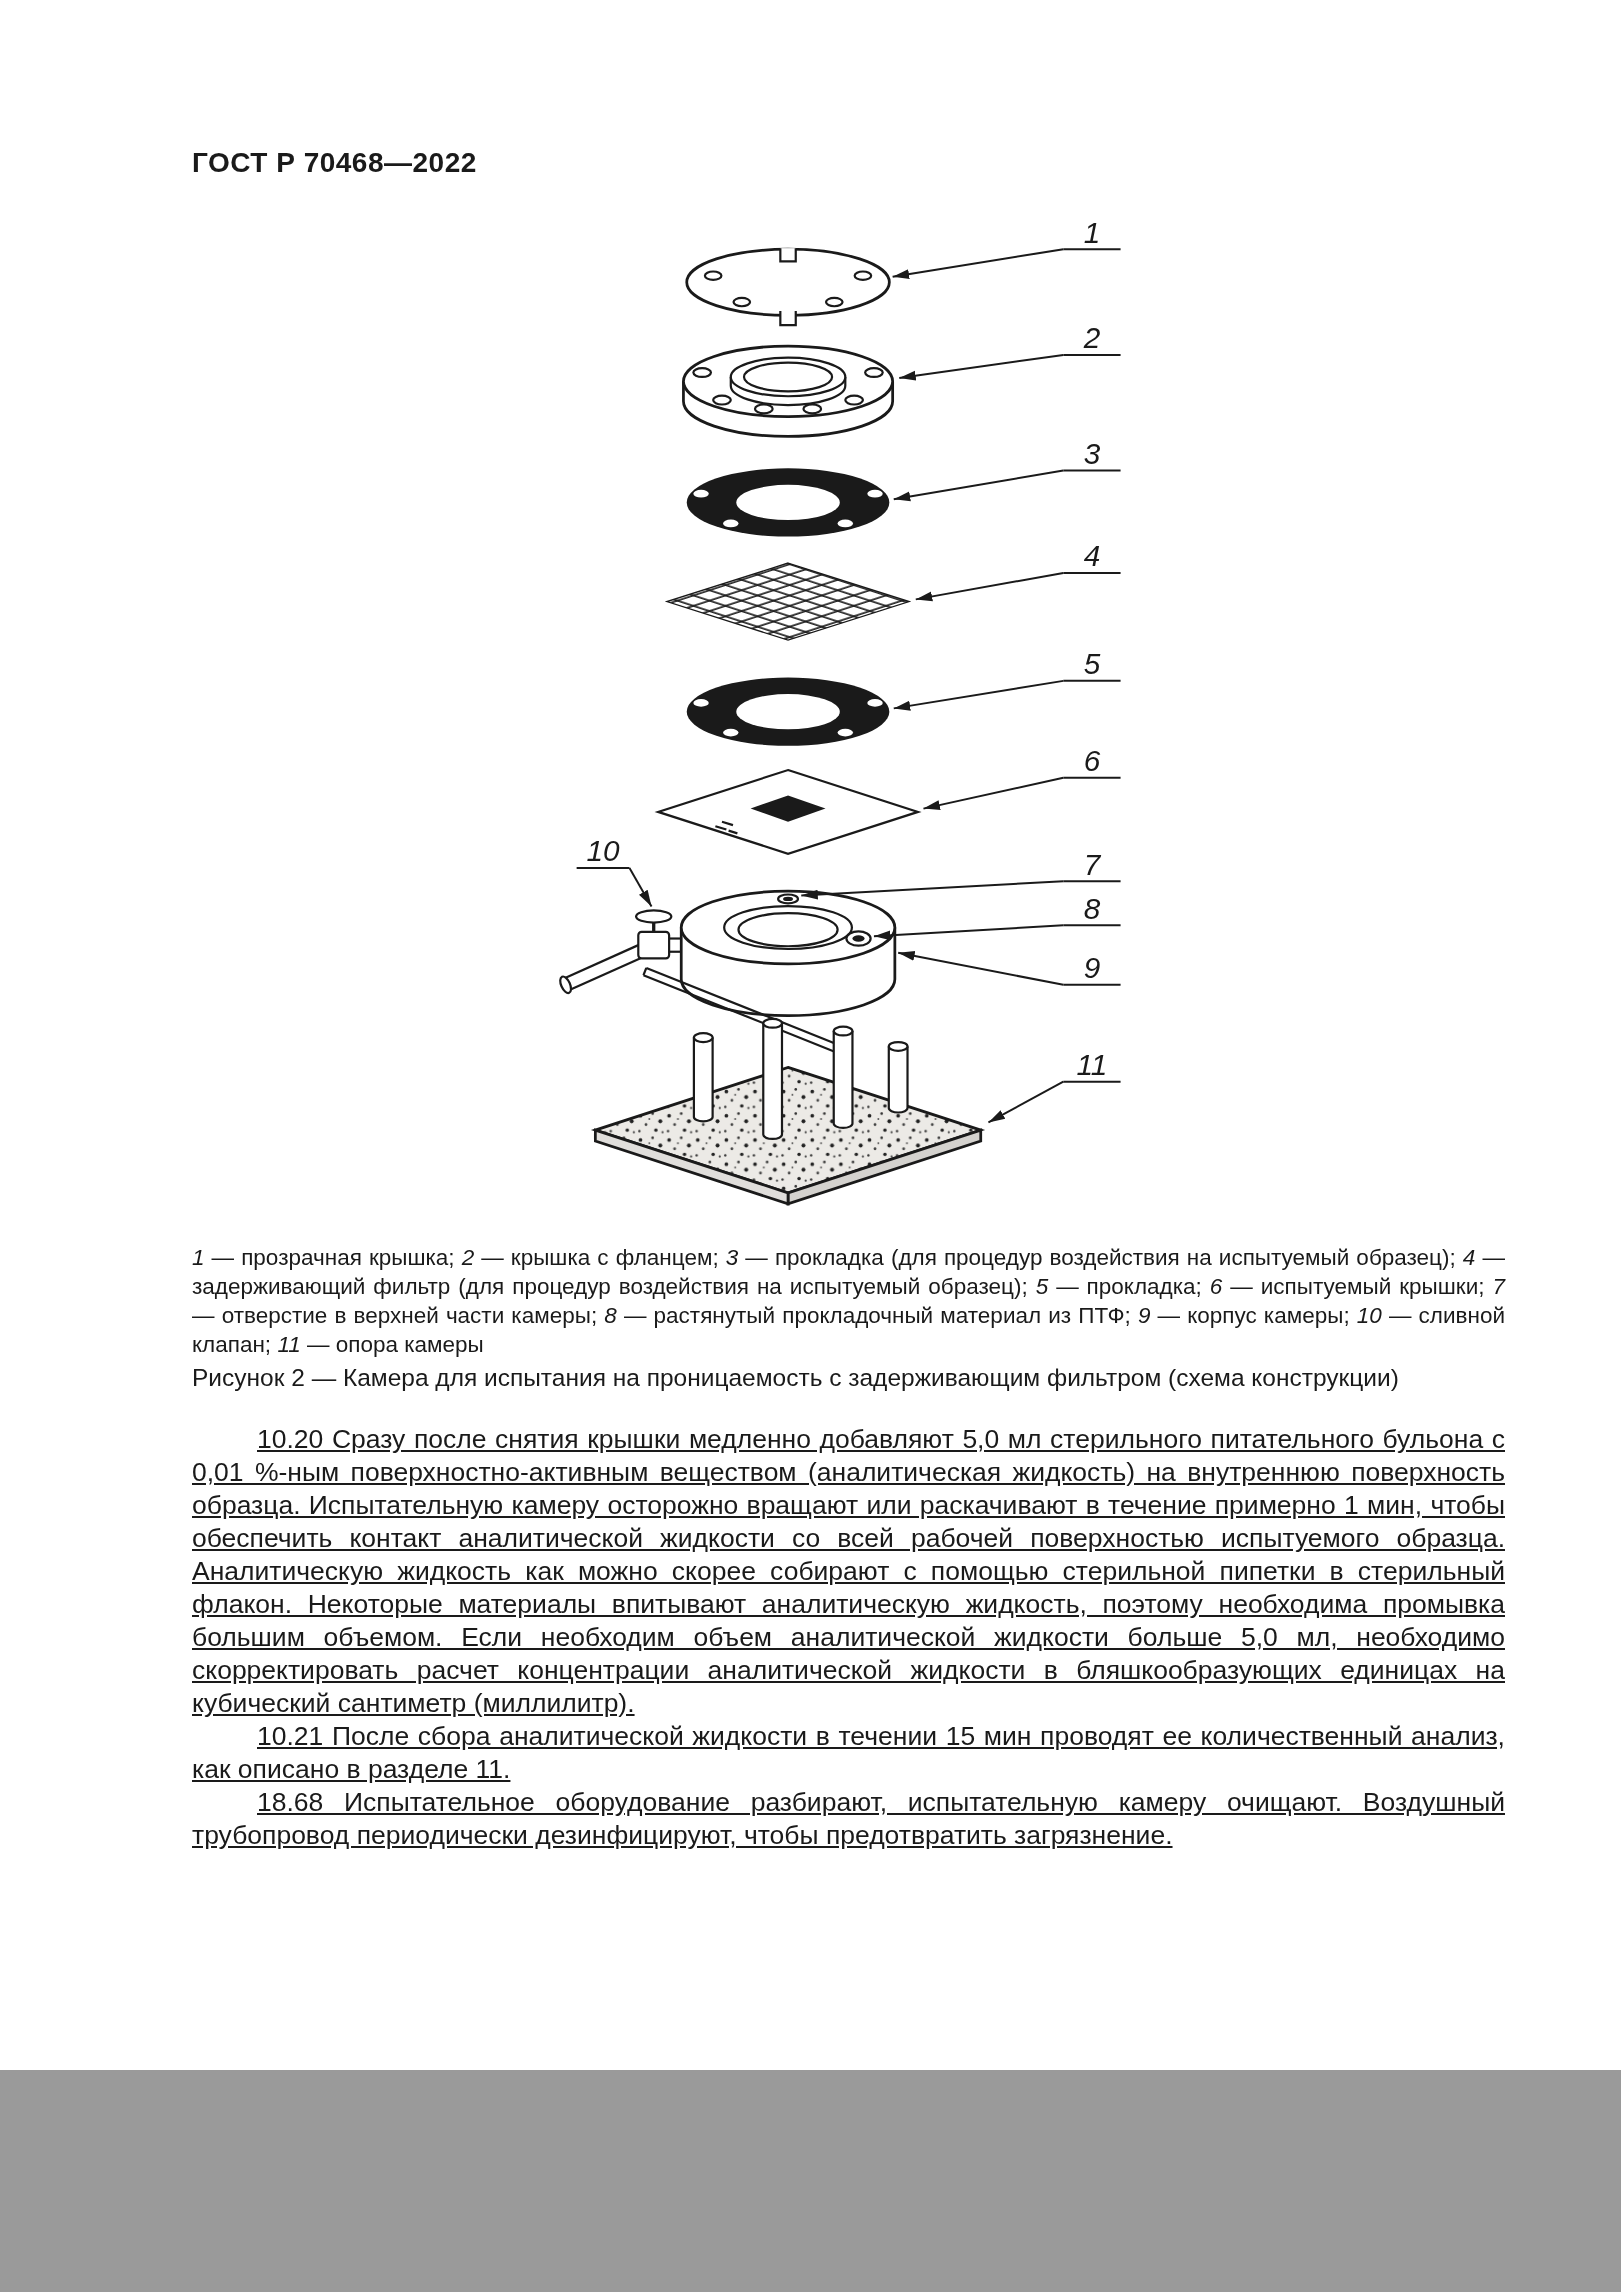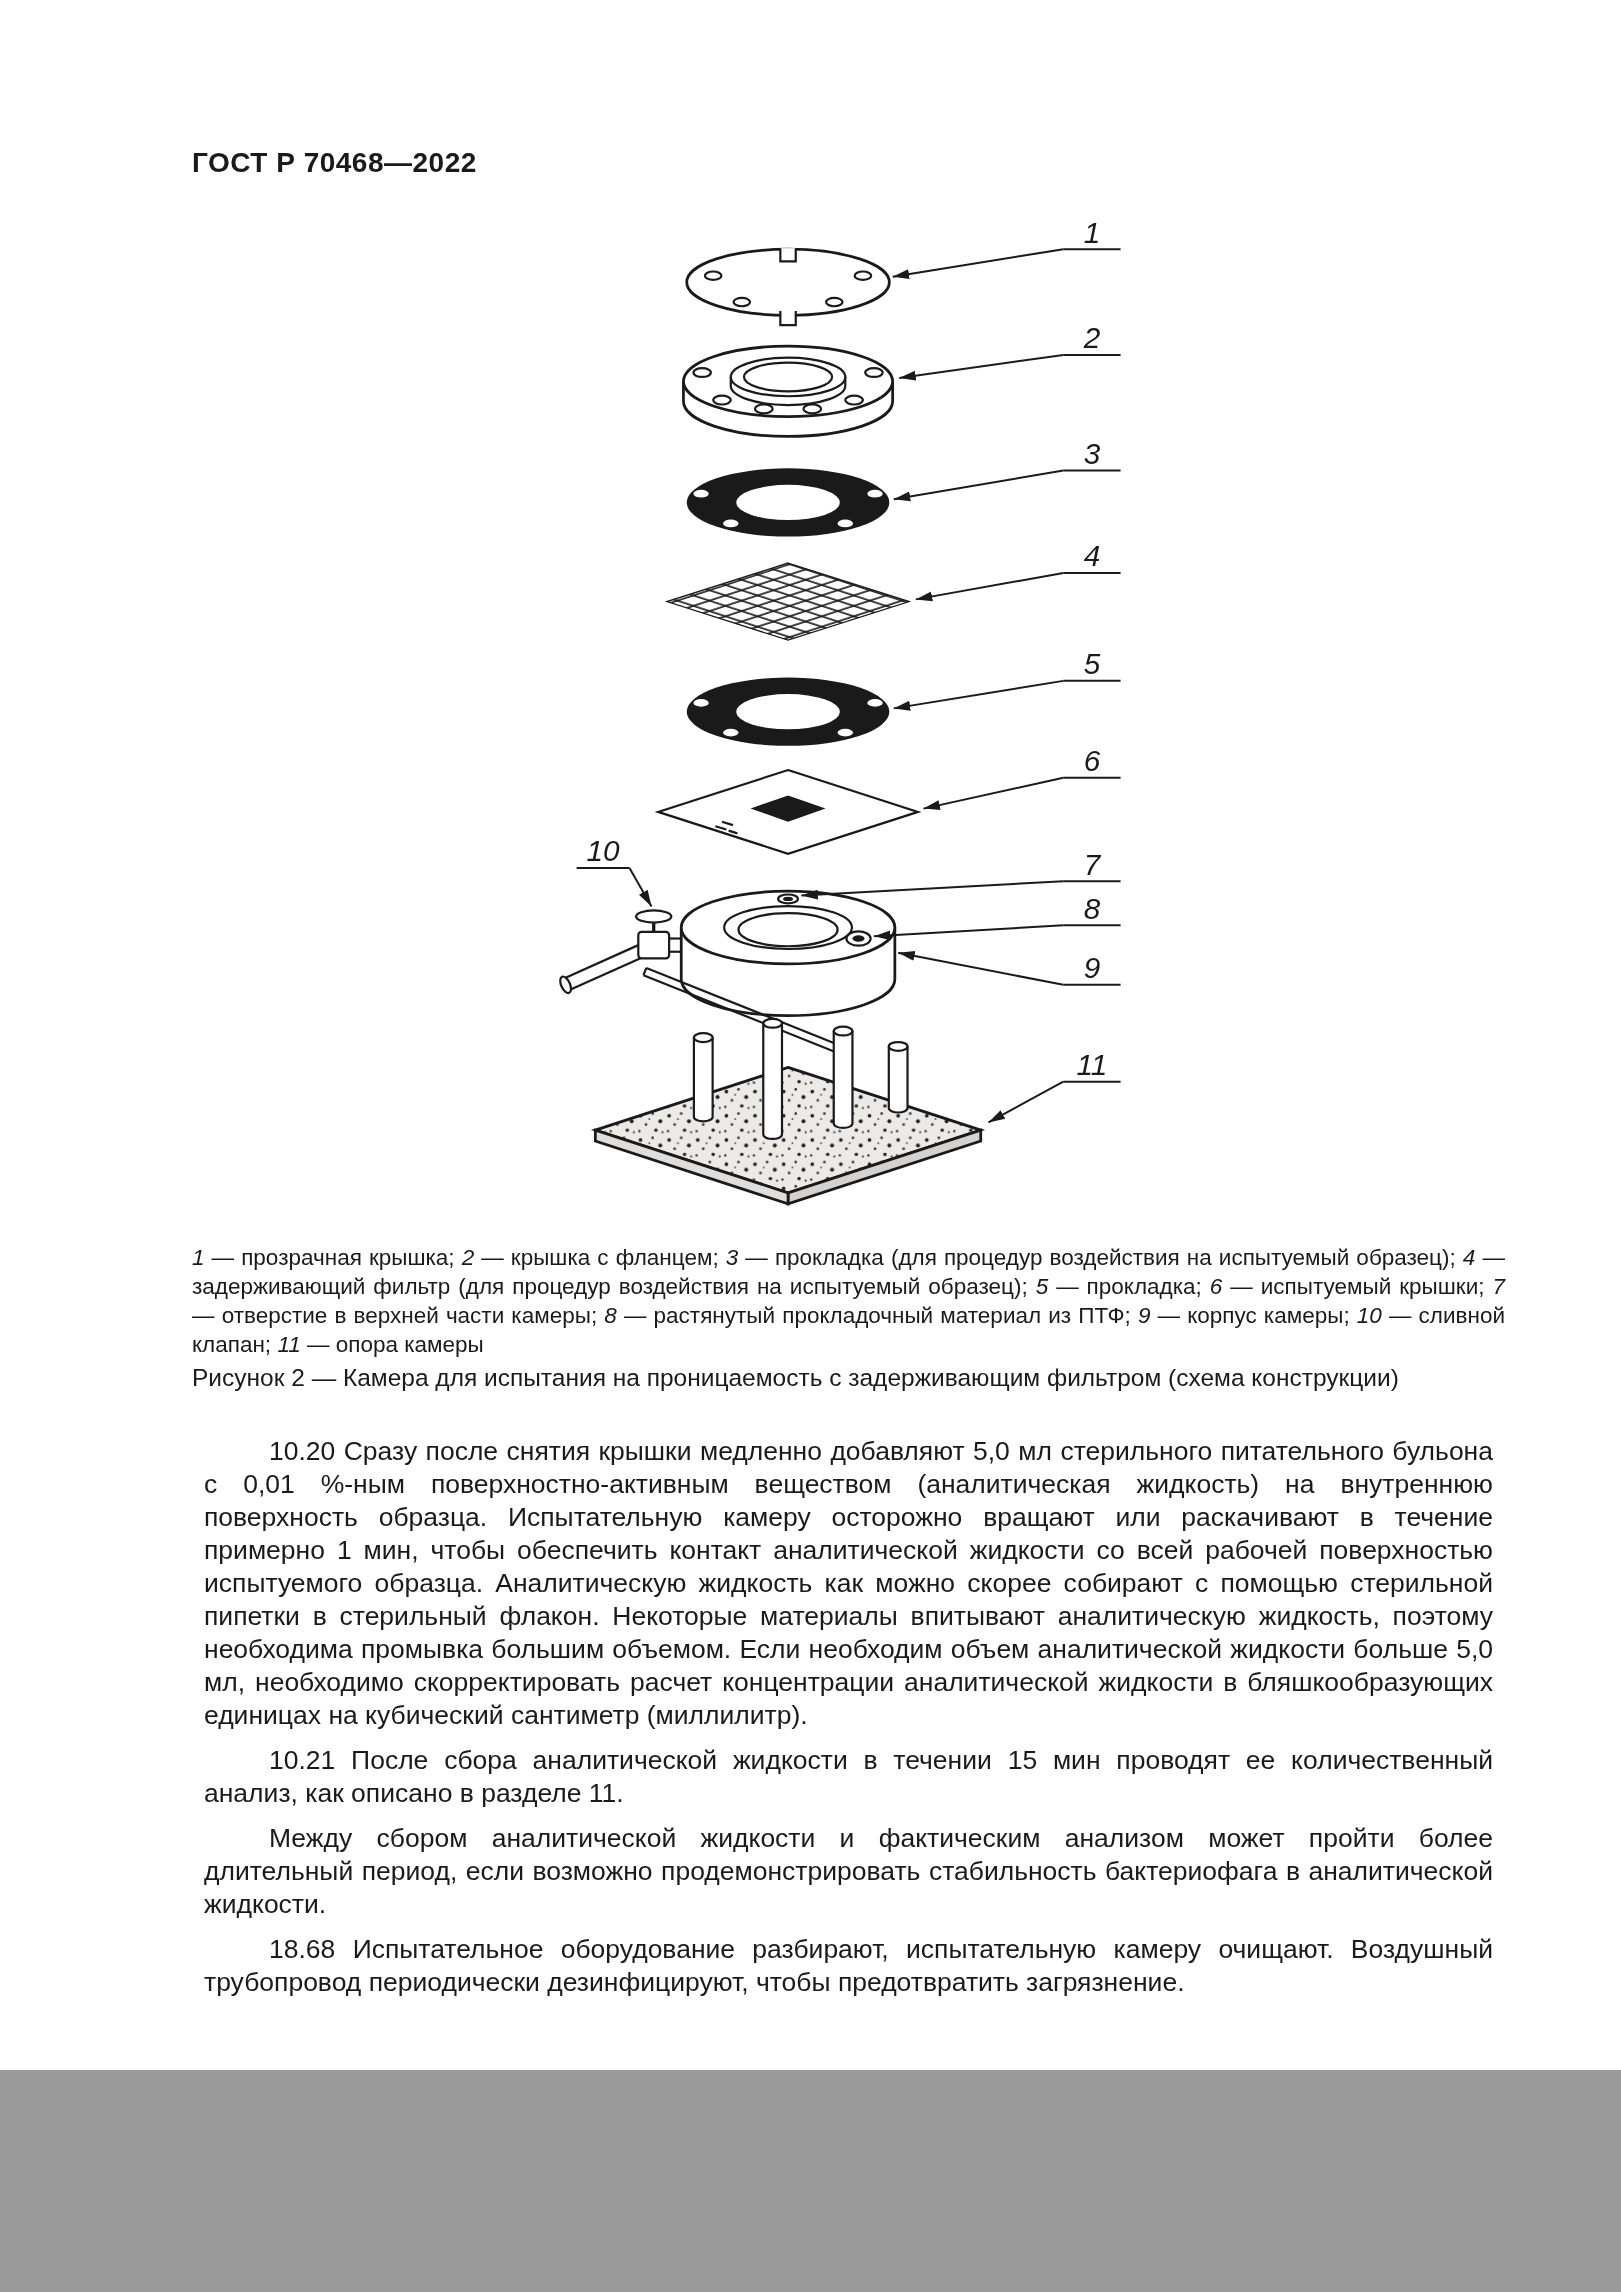--- a/index.html
+++ b/index.html
@@ -33,21 +33,21 @@
   }
   .legend i { font-style:italic; }
   .fig-caption {
     position:absolute; top:1364px; left:192px; width:1313px;
     font-size:24.5px; 
   }
   .body-text {
     position:absolute; top:1423px; left:192px; width:1313px;
     font-size:26.5px; line-height:33px; text-align:justify;
   }
-  .body-text p { text-indent:65px; margin:12px; }
+  .body-text p { text-indent:65px; margin:0;text-decoration:underline; }
   .page-num {
     position:absolute; top:2070px; left:192px;
     font-size:25.5px;
   }
 </style>
 </head>
 <body>
 
 <div class="page">
 
@@ -265,20 +265,19 @@
     <span>— сливной клапан;</span>
     <i>11</i>
     <span>— опора камеры</span>
   </p>
 
   <p class="fig-caption">Рисунок 2 — Камера для испытания на проницаемость с задерживающим фильтром (схема конструкции)</p>
 
   <div class="body-text">
     <p>10.20  Сразу после снятия крышки медленно добавляют 5,0 мл стерильного питательного бульона с 0,01 %-ным поверхностно-активным веществом (аналитическая жидкость) на внутреннюю поверхность образца. Испытательную камеру осторожно вращают или раскачивают в течение примерно 1 мин, чтобы обеспечить контакт аналитической жидкости со всей рабочей поверхностью испытуемого образца. Аналитическую жидкость как можно скорее собирают с помощью стерильной пипетки в стерильный флакон. Некоторые материалы впитывают аналитическую жидкость, поэтому необходима промывка большим объемом. Если необходим объем аналитической жидкости больше 5,0 мл, необходимо скорректировать расчет концентрации аналитической жидкости в бляшкообразующих единицах на кубический сантиметр (миллилитр).</p>
     <p>10.21  После сбора аналитической жидкости в течении 15 мин проводят ее количественный анализ, как описано в разделе 11.</p>
-    <p>Между сбором аналитической жидкости и фактическим анализом может пройти более длительный период, если возможно продемонстрировать стабильность бактериофага в аналитической жидкости.</p>
     <p>18.68  Испытательное оборудование разбирают, испытательную камеру очищают. Воздушный трубопровод периодически дезинфицируют, чтобы предотвратить загрязнение.</p>
   </div>
 
   <div class="page-num">10</div>
 
 </div>
 
 
 </body></html>

